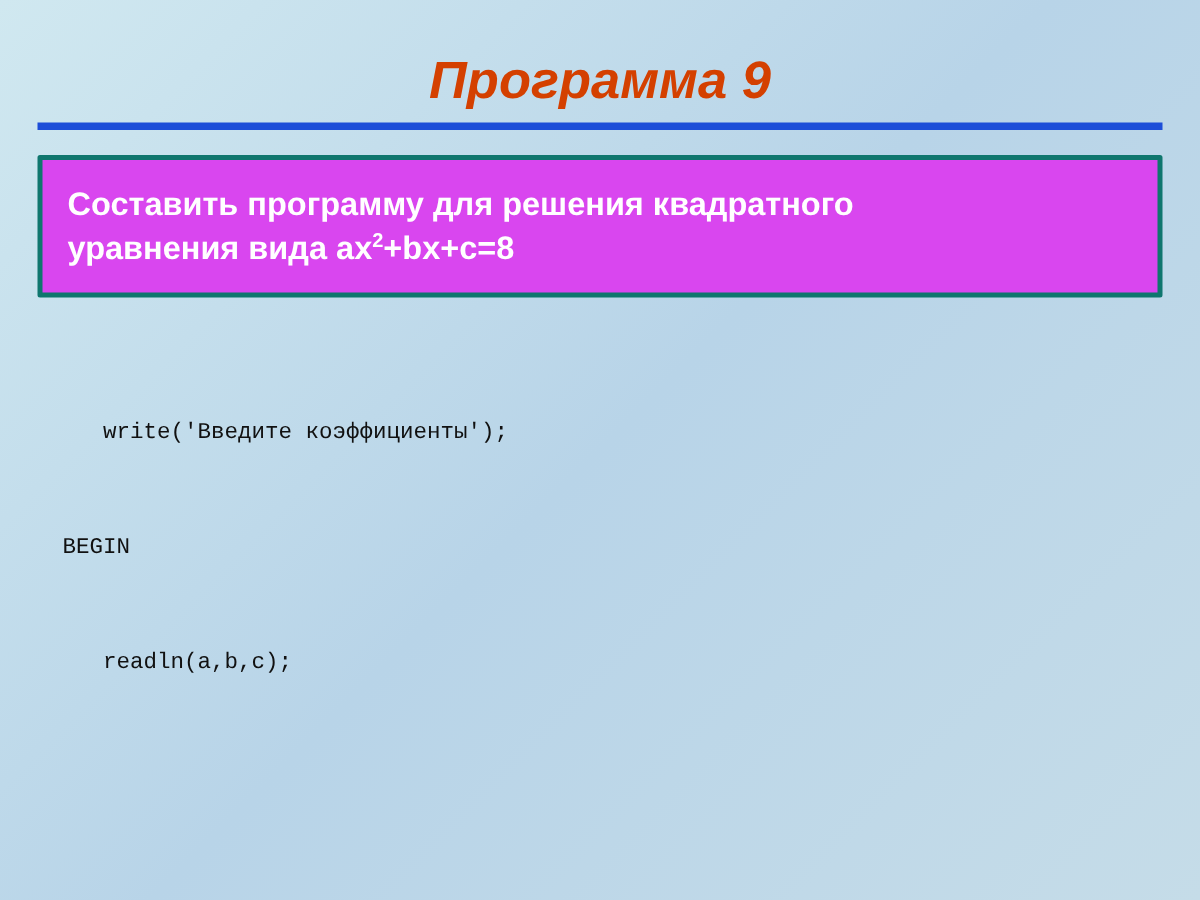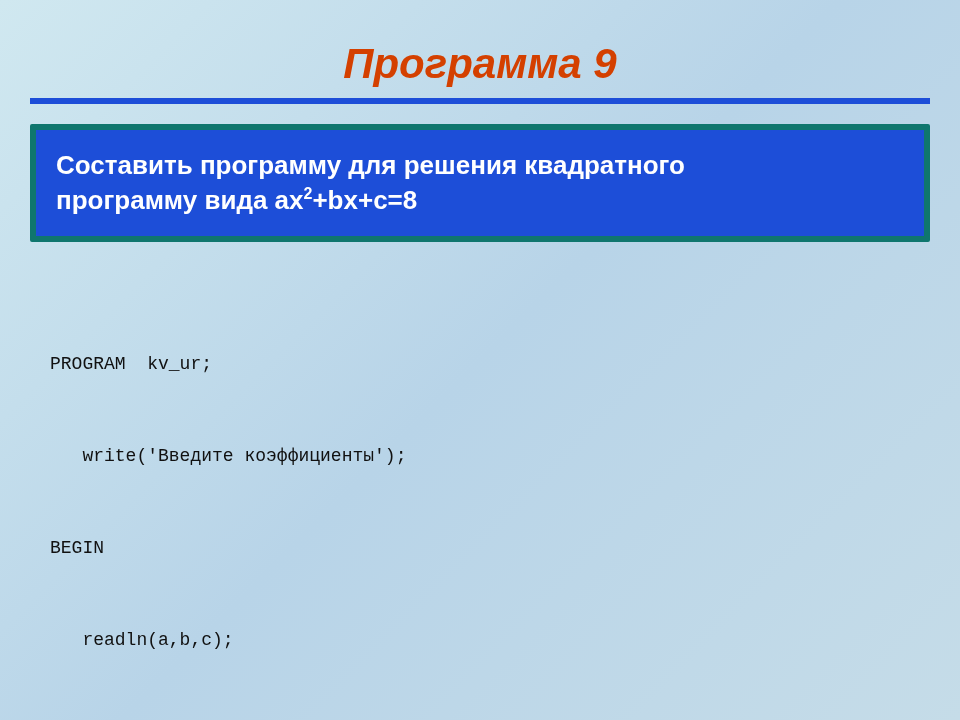--- a/index.html
+++ b/index.html
@@ -33,24 +33,24 @@
 
     .page-title {
       font-size: 42px;
       font-weight: bold;
       color: #d44000;
       font-style: italic;
       font-family: Arial, sans-serif;
     }
 
     .task-box {
-      background: #1d4ed8;
-      border: 6px solid #0f766e;
+      background: #d946ef;
+      border: 4px solid #0f766e;
       padding: 18px 20px;
-      margin-bottom: 36px;
+      margin-bottom: 22px;
       border-radius: 2px;
     }
 
     .task-text {
       color: #ffffff;
       font-size: 26px;
       font-weight: bold;
       line-height: 1.35;
       font-family: Arial, sans-serif;
     }
@@ -81,27 +81,26 @@
 
 <div class="page-container">
 
   <div class="title-section">
     <h1 class="page-title">Программа 9</h1>
   </div>
 
   <div class="task-box">
     <div class="task-text">
       <span>Составить программу для решения квадратного</span><br>
-      <span>программу вида ax</span><sup>2</sup><span>+bx+c=8</span>
+      <span>уравнения вида ax</span><sup>2</sup><span>+bx+c=8</span>
     </div>
   </div>
 
   <div class="code-section">
     <div class="code-block">
-      <span class="code-line">PROGRAM  kv_ur;</span>
       <span class="code-line">   write('Введите коэффициенты');</span>
       <span class="code-line">BEGIN</span>
       <span class="code-line">   readln(a,b,c);</span>
       
       
       
       
       
       
       

